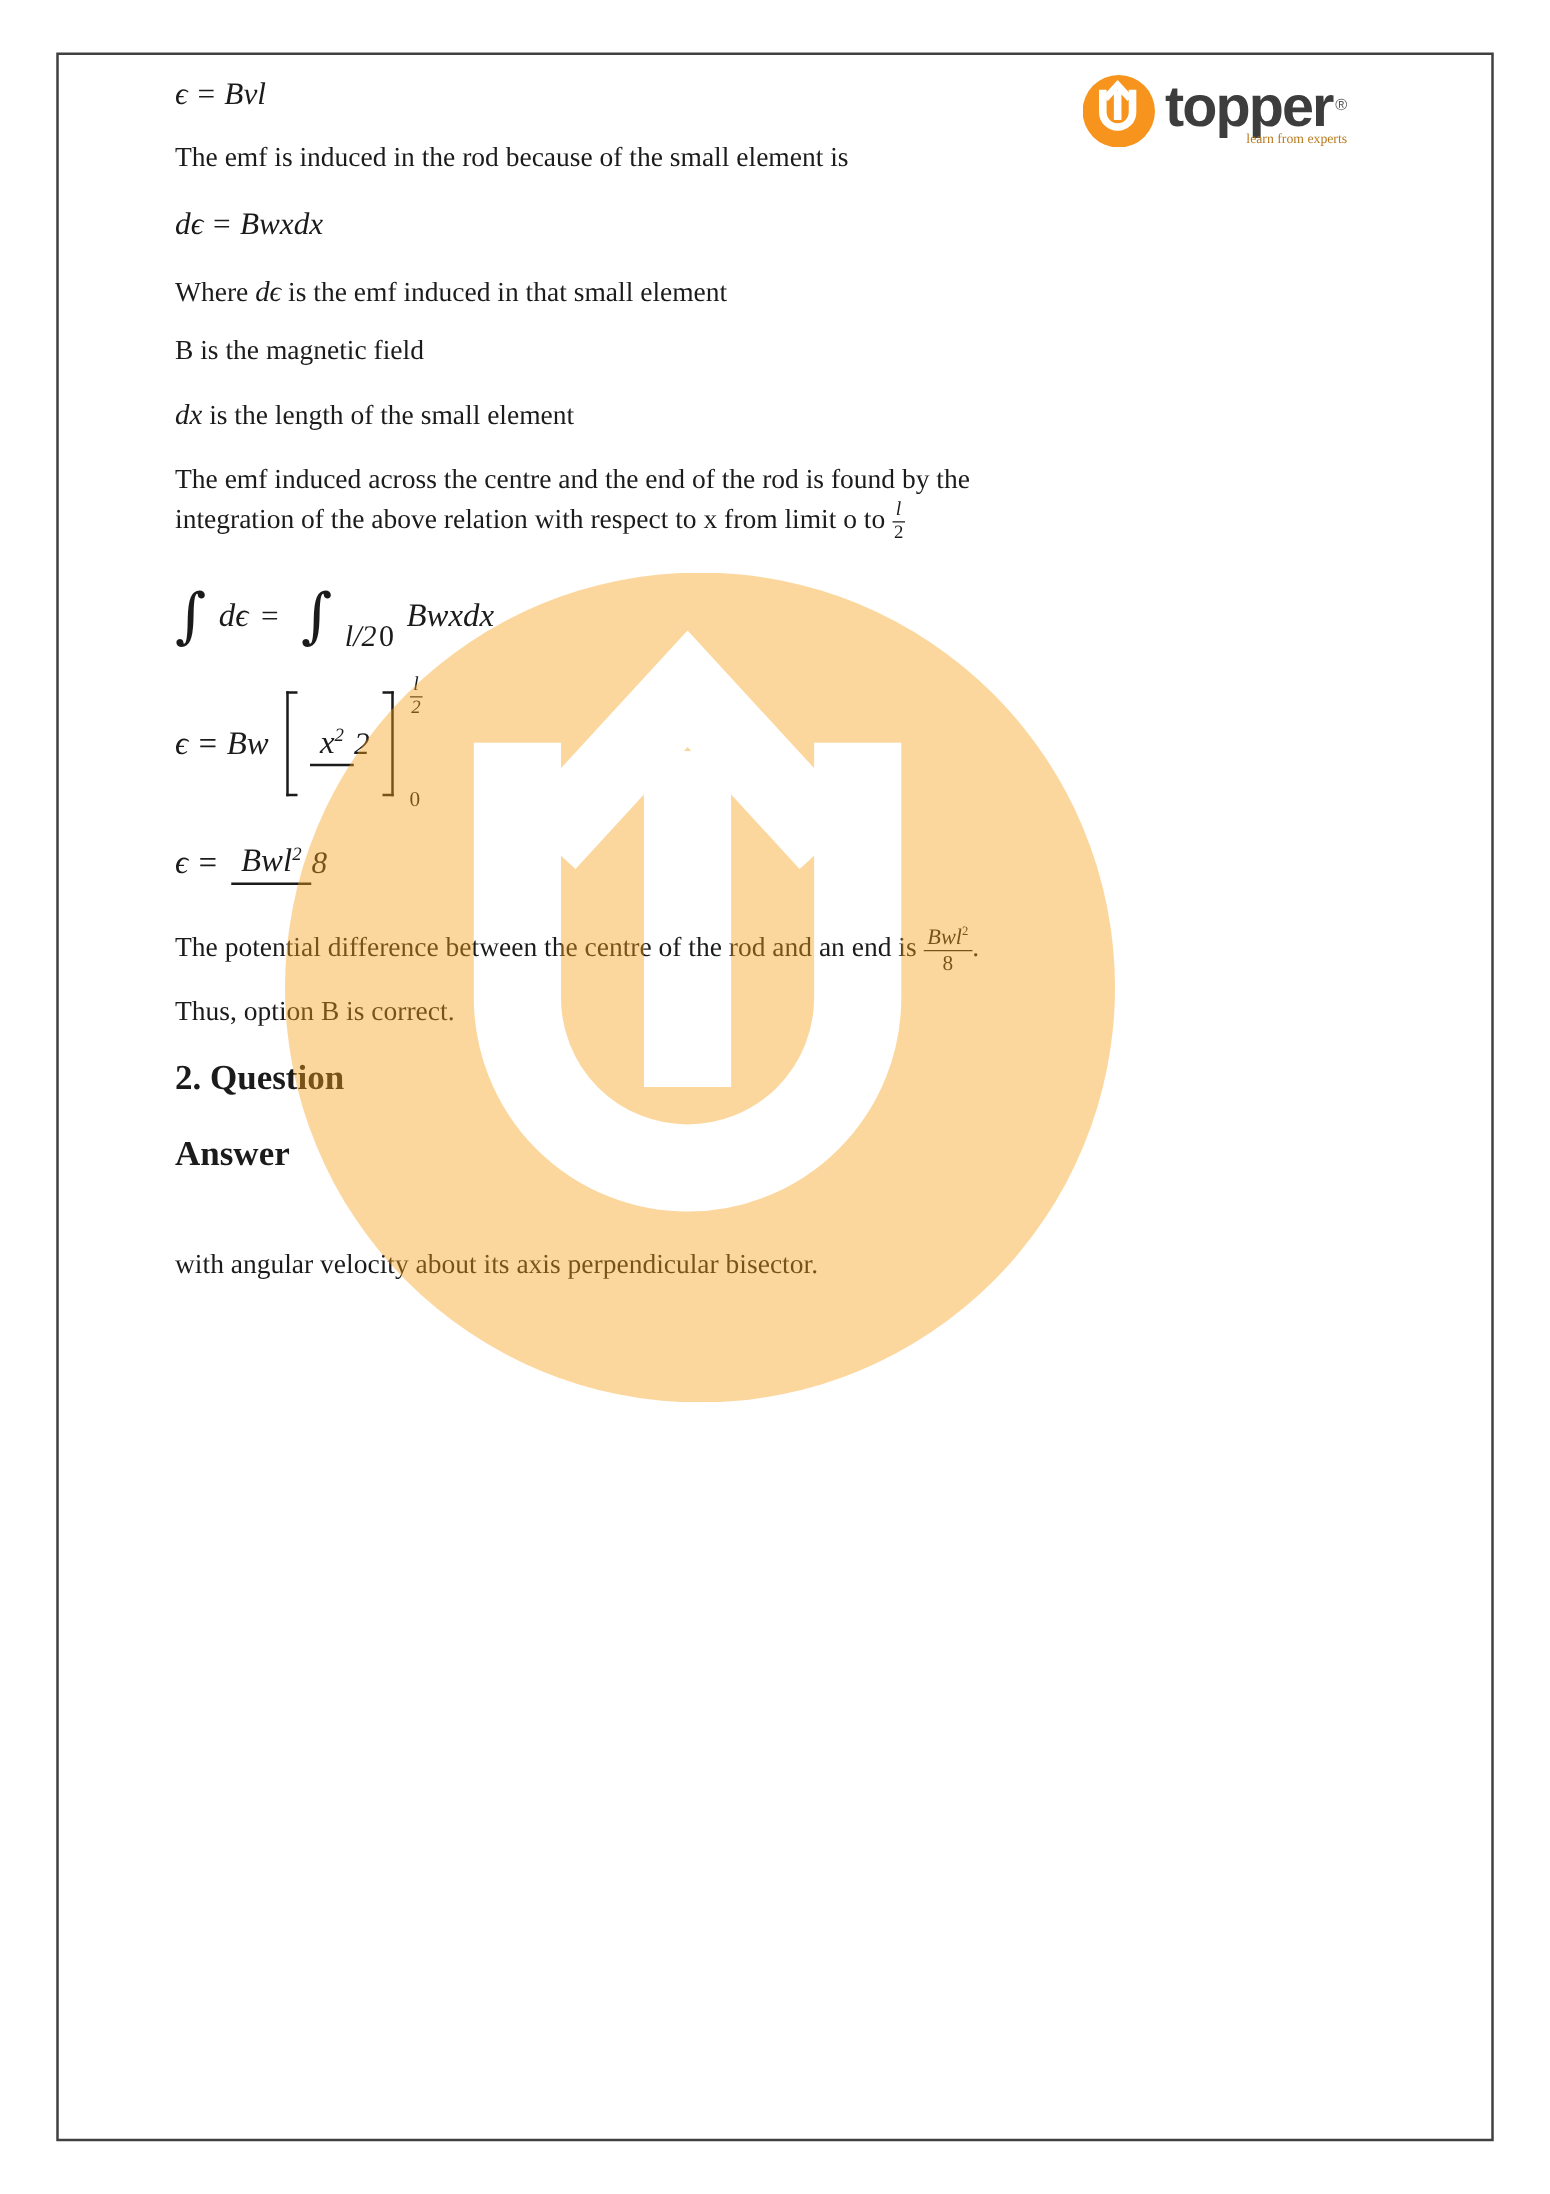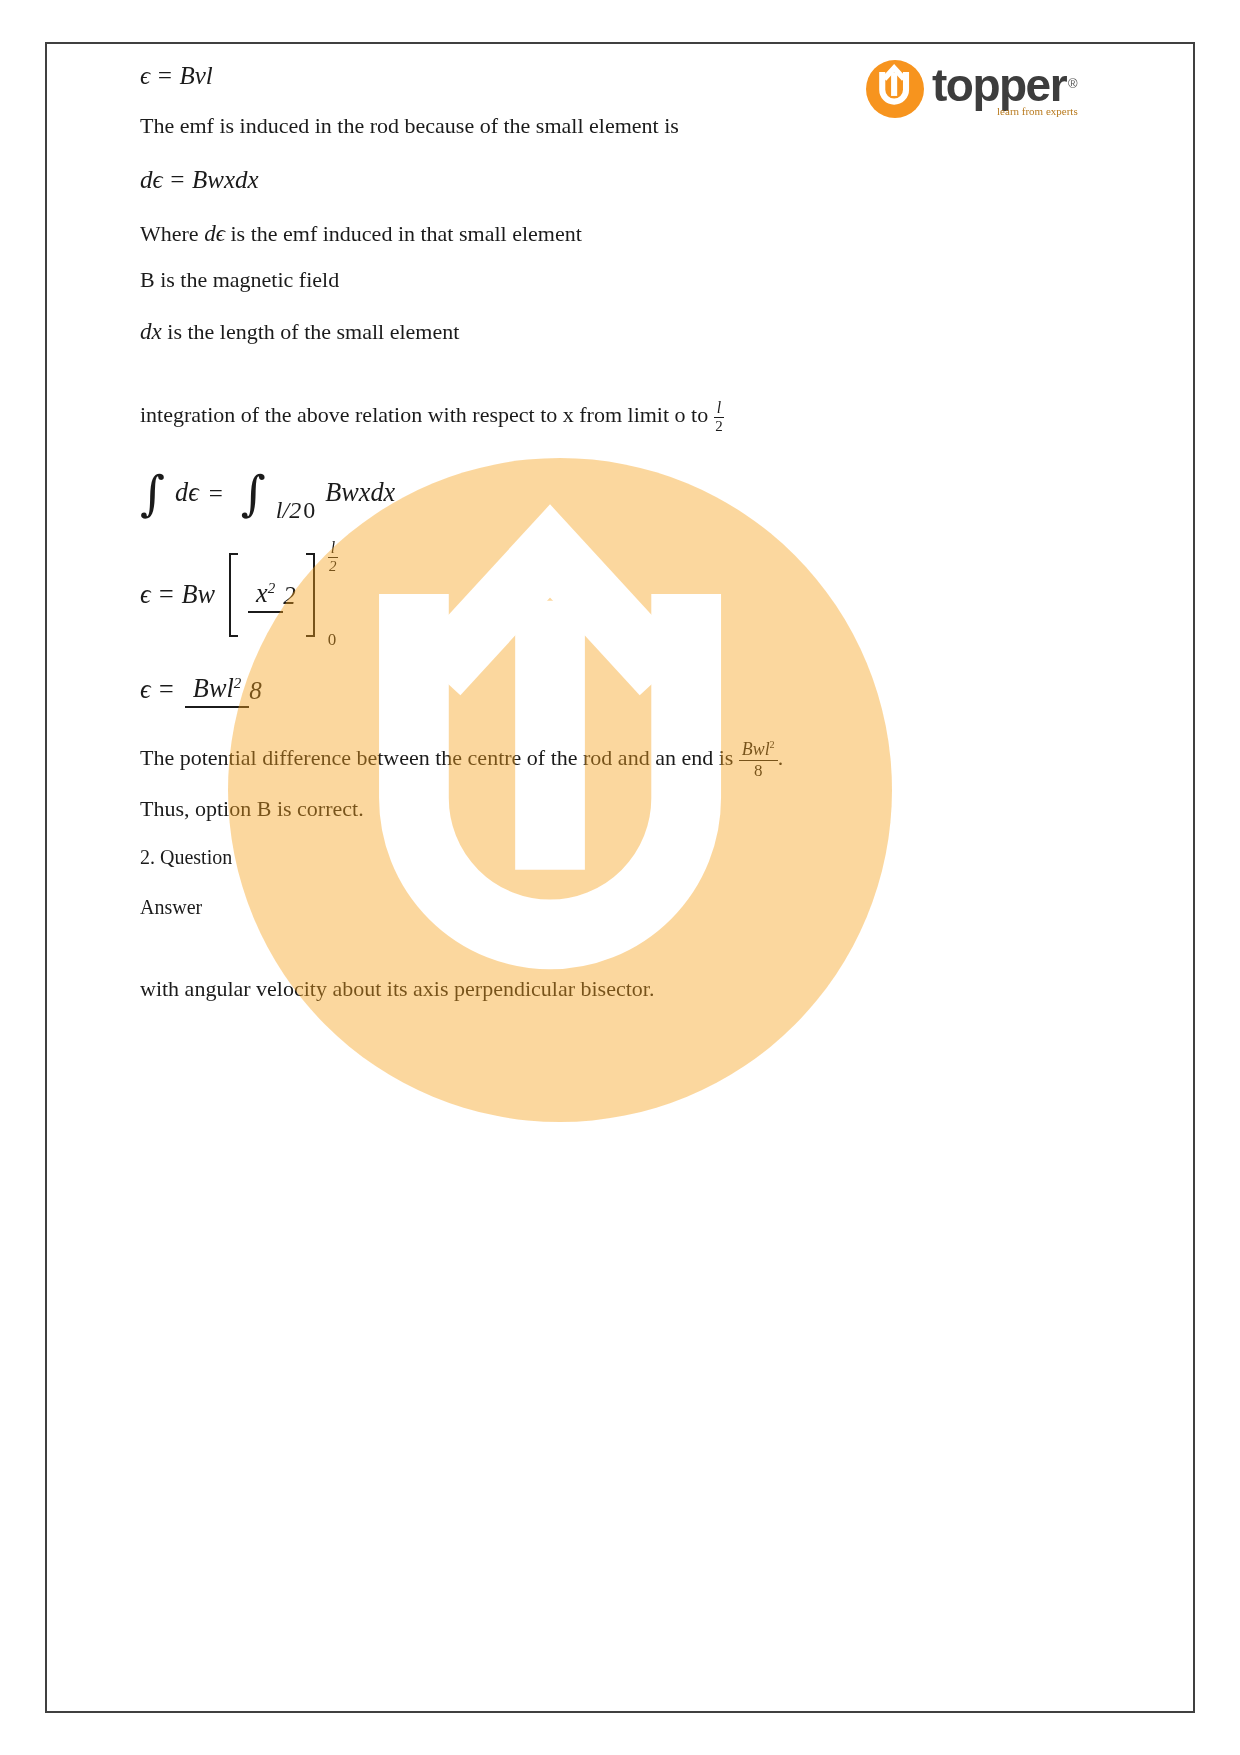--- a/index.html
+++ b/index.html
@@ -16,21 +16,21 @@
     position: absolute; left: 45px; top: 42px;
     width: 1150px; height: 1671px;
     border: 2px solid #404040;
     z-index: 0;
   }
   .content {
     position: absolute; left: 140px; top: 58px; width: 970px;
     z-index: 1; font-size: 22px; line-height: 1.4;
   }
   .para { margin: 0; }
-  .hd { margin: 0; font-size: 20px; font-weight: normal; }
+  .hd { margin: 0; font-size: 28px; font-weight: bold; }
   .m { font-style: italic; font-size: 1.05em; }
   .eq { font-style: italic; font-size: 25px; }
   .eq-flex { display: flex; align-items: center; gap: 10px; }
   .int-sign { font-size: 48px; font-style: normal; line-height: 1; font-family: "DejaVu Serif", serif; }
   .int-limits {
     display: inline-flex; flex-direction: row; justify-content: space-between;
     height: 58px; font-size: 24px; line-height: 1; align-items: flex-end;
   }
   .lim-u { font-style: italic; }
   .lim-d { font-style: normal; padding-left: 2px; }
@@ -120,21 +120,21 @@
 
   <p class="para" style="margin-bottom:20px">B is the magnetic field</p>
 
 
   <p class="para" style="margin-bottom:20px">
     <span class="m">dx</span>
     <span>is the length of the small element</span>
   </p>
 
   <p class="para" style="margin-bottom:26px">
-    <br>
+    <span>The emf induced across the centre and the end of the rod is found by the</span><br>
     <span>integration of the above relation with respect to x from limit o to</span>
     <span class="sfrac">
         <span class="sfrac-num m">l</span>
         <span class="sfrac-den">2</span>
       </span>
   </p>
 
   <div class="eq eq-flex" style="margin-bottom:20px;height:64px">
     <span class="int-sign">∫</span>
     <span class="m">dϵ</span>

